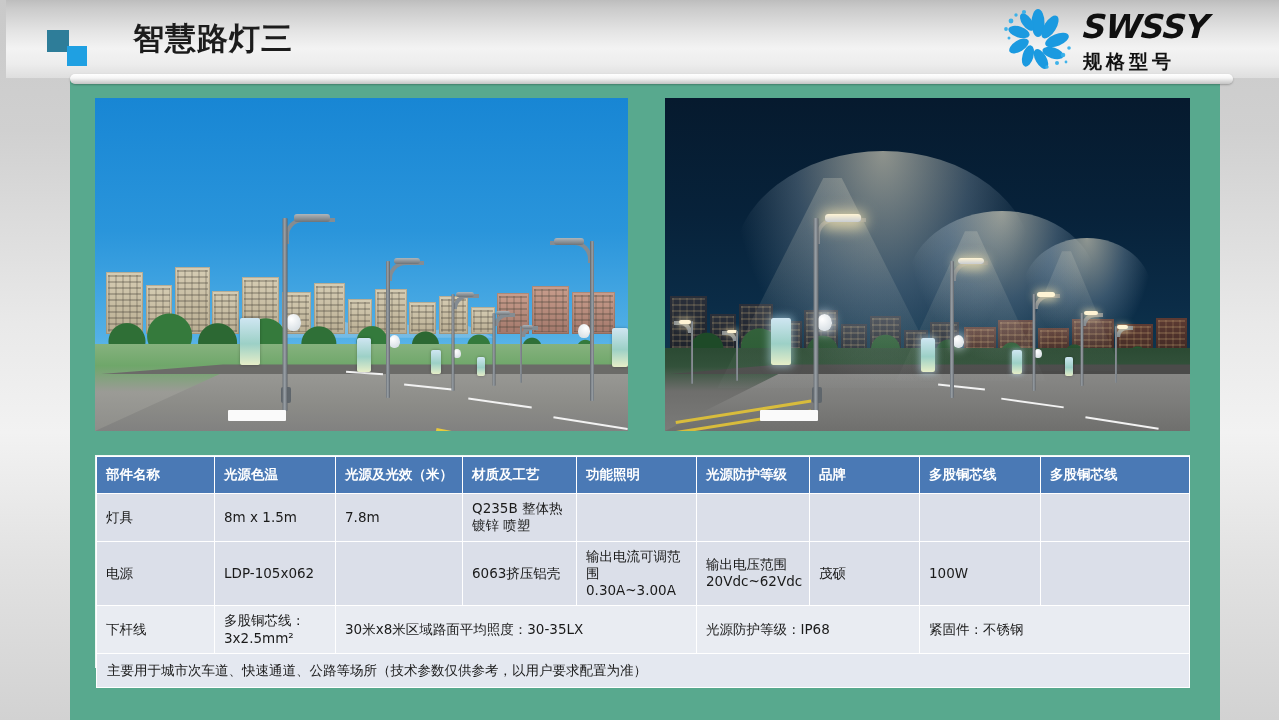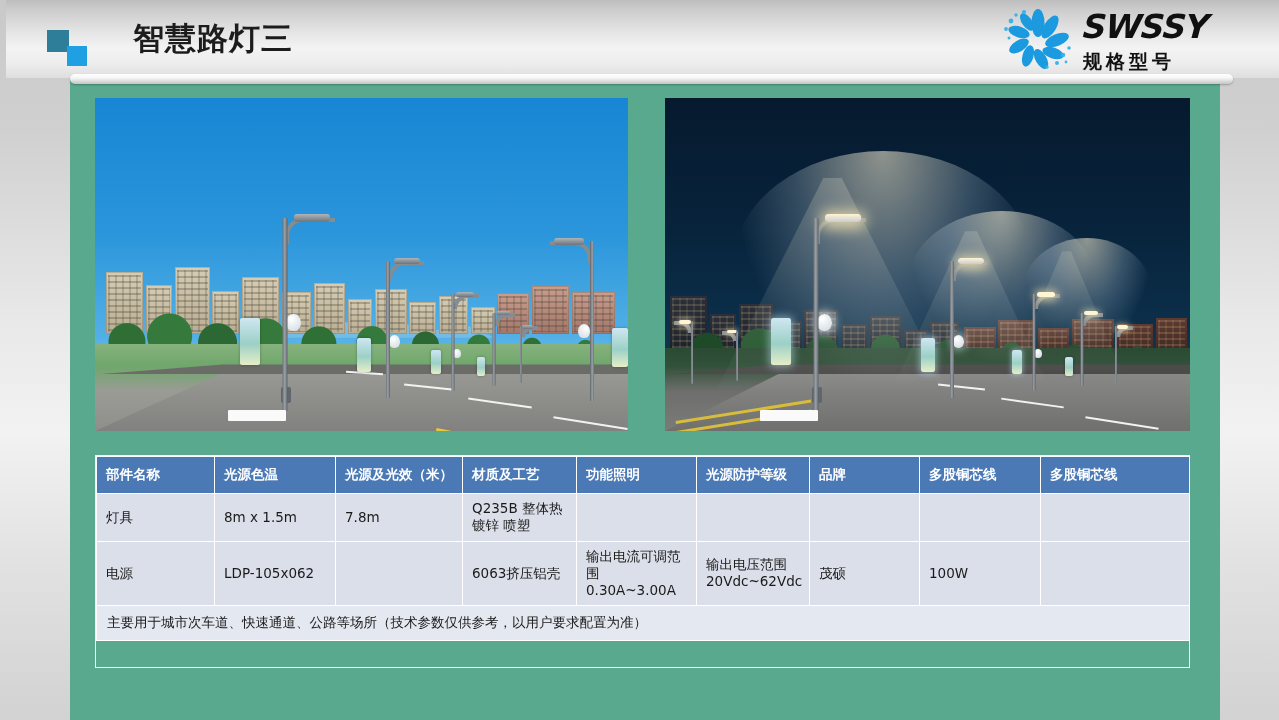--- a/index.html
+++ b/index.html
@@ -423,18 +423,25 @@
         <td>电源</td>
         <td>LDP-105x062</td>
         <td></td>
         <td>6063挤压铝壳</td>
         <td>输出电流可调范围0.30A~3.00A</td>
         <td>输出电压范围20Vdc~62Vdc</td>
         <td>茂硕</td>
         <td>100W</td>
         <td></td>
       </tr>
+      <tr class="r-light">
+        <td>下杆线</td>
+        <td>多股铜芯线：3x2.5mm²</td>
+        <td colspan="3">30米x8米区域路面平均照度：30-35LX</td>
+        <td colspan="2">光源防护等级：IP68</td>
+        <td colspan="2">紧固件：不锈钢</td>
+      </tr>
       <tr class="r-note">
         <td colspan="9">主要用于城市次车道、快速通道、公路等场所（技术参数仅供参考，以用户要求配置为准）</td>
       </tr>
     </tbody>
   </table>
 </div>
 
 </body></html>

